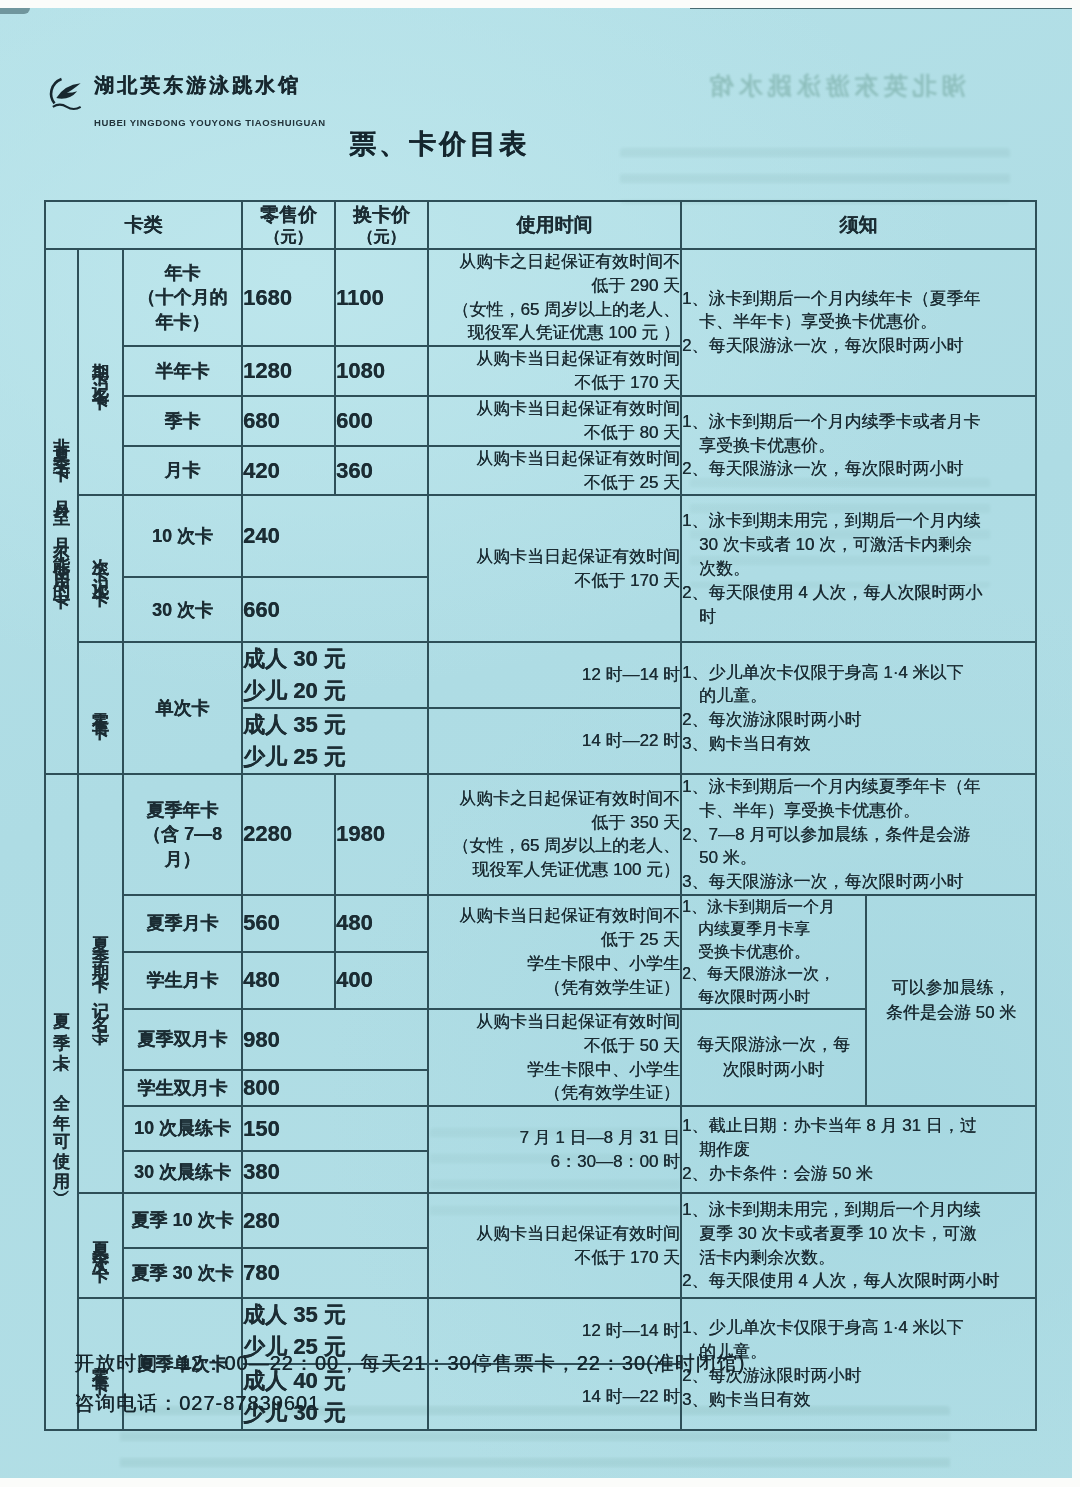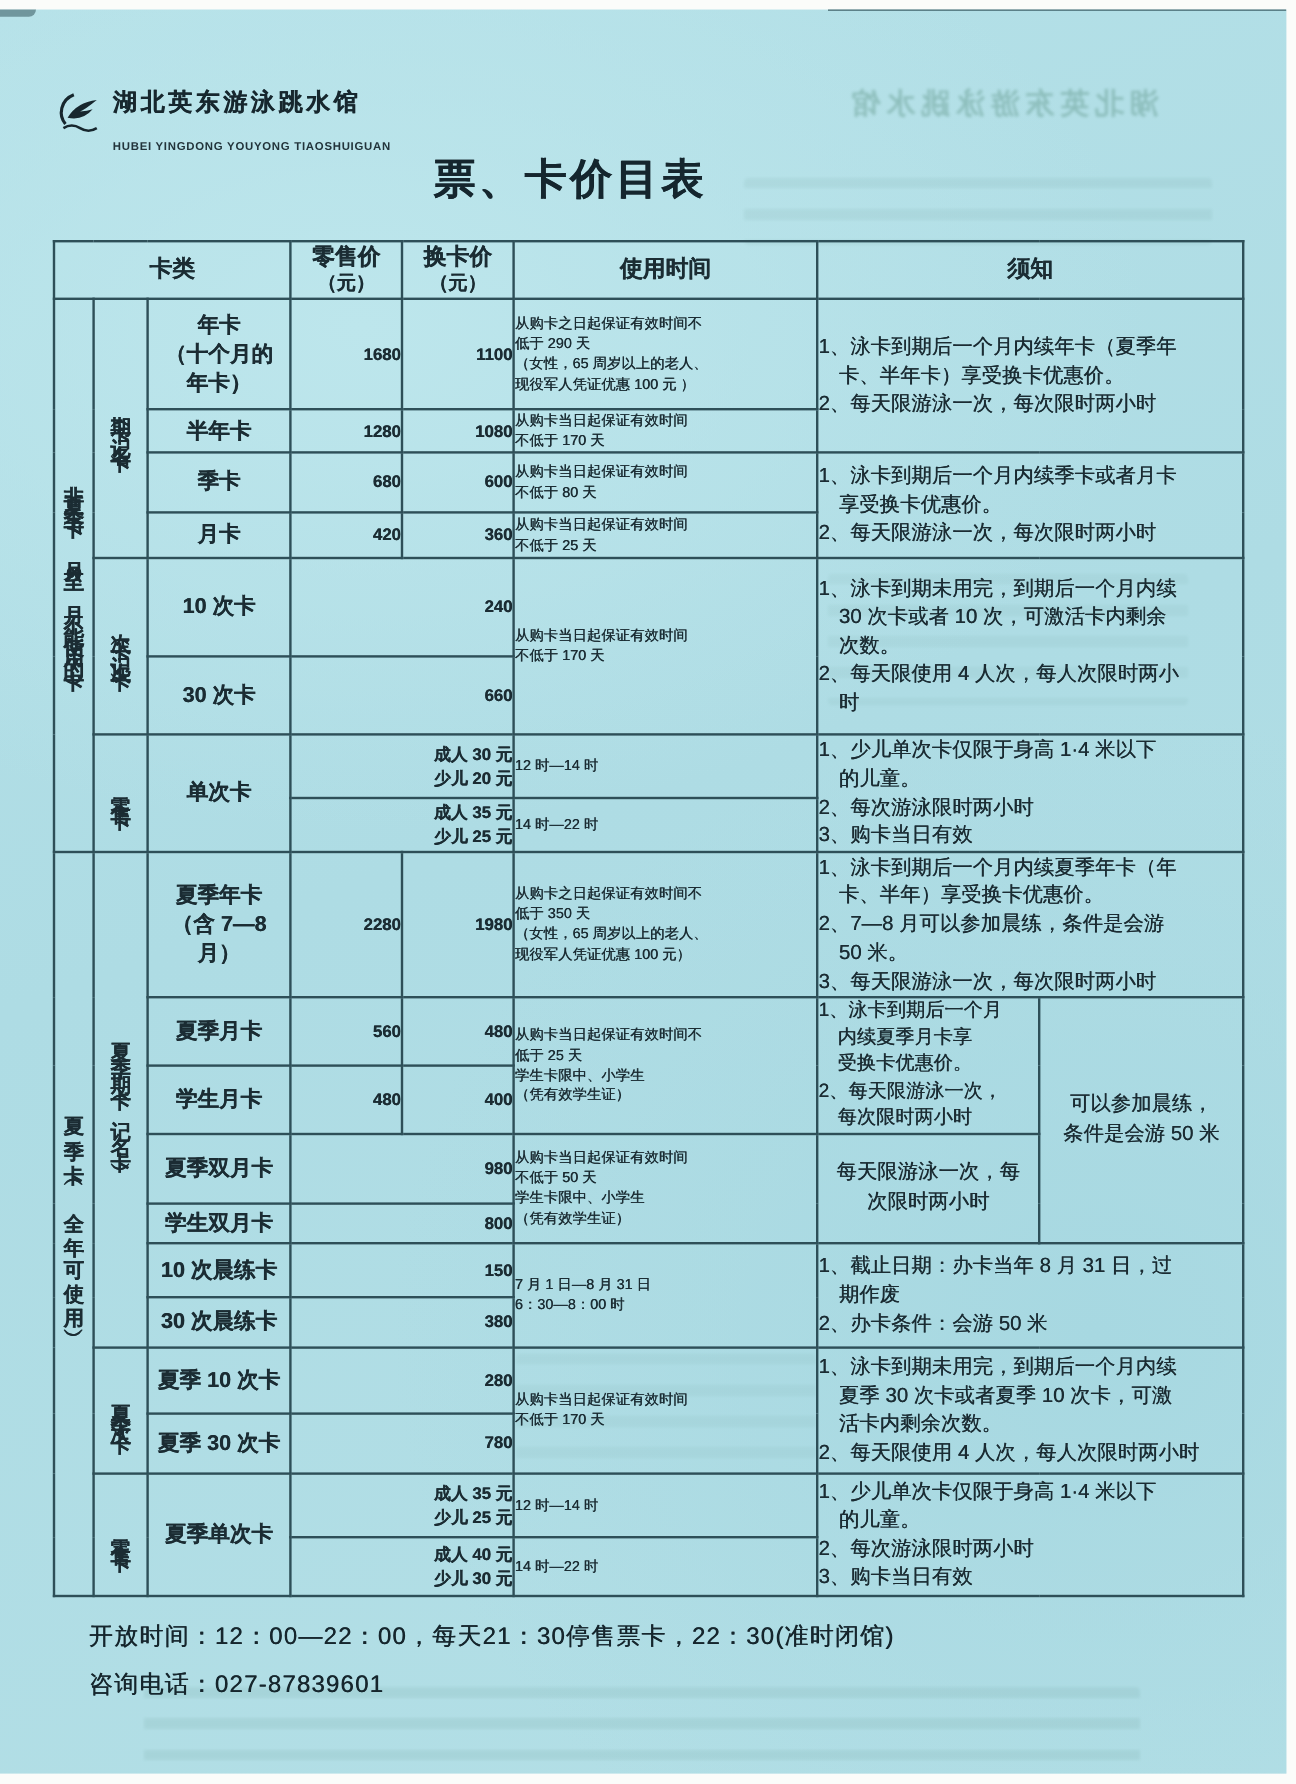--- a/index.html
+++ b/index.html
@@ -22,35 +22,35 @@
     background:repeating-linear-gradient(180deg, rgba(40,92,74,.6) 0 9px, rgba(40,92,74,0) 9px 26px);border-radius:4px;}
   .ghost-logo{position:absolute;left:640px;top:62px;width:390px;text-align:center;
     transform:scaleX(-1);color:#2e6a50;opacity:.28;filter:blur(1.2px);
     font-size:24px;font-weight:bold;letter-spacing:5px;white-space:nowrap;}
   
   .logo{position:absolute;left:44px;top:64px;display:flex;align-items:flex-start;gap:8px;}
   .logo svg{width:42px;height:40px;}
   .logo-cn{font-size:20px;font-weight:bold;letter-spacing:3px;color:#17272e;text-shadow:.4px 0 0 currentColor;}
   .logo-en{font-size:9.5px;font-weight:bold;letter-spacing:.6px;color:#22343b;margin-top:18px;}
   .title{position:absolute;left:0;top:118px;width:878px;text-align:center;
-    font-size:35px;font-weight:bold;letter-spacing:3px;color:#15262e;text-shadow:.5px 0 0 currentColor;padding-left:36px;}
+    font-size:27px;font-weight:bold;letter-spacing:3px;color:#15262e;text-shadow:.5px 0 0 currentColor;}
   
   table.price{position:absolute;left:44px;top:192px;width:991px;border-collapse:collapse;table-layout:fixed;
     text-shadow:.3px 0 0 currentColor;}
   table.price td{border:2px solid #2e4f58;padding:0;vertical-align:middle;overflow:hidden;}
   td.hd{font-size:19px;font-weight:bold;text-align:center;line-height:1.2;}
   td.hd .unit{font-size:16px;}
   td.vert{text-align:center;}
   .vtext{writing-mode:vertical-rl;text-orientation:mixed;display:inline-block;
     font-size:17px;font-weight:bold;line-height:1;white-space:nowrap;}
   .ls5{letter-spacing:5px;} .ls6{letter-spacing:6px;} .ls8{letter-spacing:8px;}
   .ls9{letter-spacing:9px;} .ls13{letter-spacing:13px;} .ls20{letter-spacing:20px;}
   td.name{font-size:18px;font-weight:bold;text-align:center;white-space:pre-line;line-height:1.35;}
-  td.price{font-size:14px;font-weight:bold;text-align:right;white-space:pre-line;line-height:1.45;}
-  td.time{font-size:12px;text-align:left;white-space:pre-line;line-height:1.4;padding:2px 4px;}
+  td.price{font-size:22px;font-weight:bold;text-align:left;white-space:pre-line;line-height:1.45;}
+  td.time{font-size:17px;text-align:right;white-space:pre-line;line-height:1.4;padding:2px 4px;}
   td.notes{font-size:17px;text-align:left;white-space:pre-line;line-height:1.4;padding:4px 8px 4px 12px;}
   td.notes-sm{font-size:16px;text-align:left;white-space:pre-line;line-height:1.4;padding:3px 4px 3px 7px;}
   td.notes-c{font-size:17px;text-align:center;white-space:pre-line;line-height:1.45;padding:2px 4px;}
   
   .footer{position:absolute;left:74px;top:1342px;width:912px;font-size:20px;color:#16262d;
     text-shadow:.4px 0 0 currentColor;}
   .footer-l1{letter-spacing:1px;}
   .footer-l2{margin-top:13px;display:flex;justify-content:space-between;letter-spacing:1px;}
 </style>
 </head>

